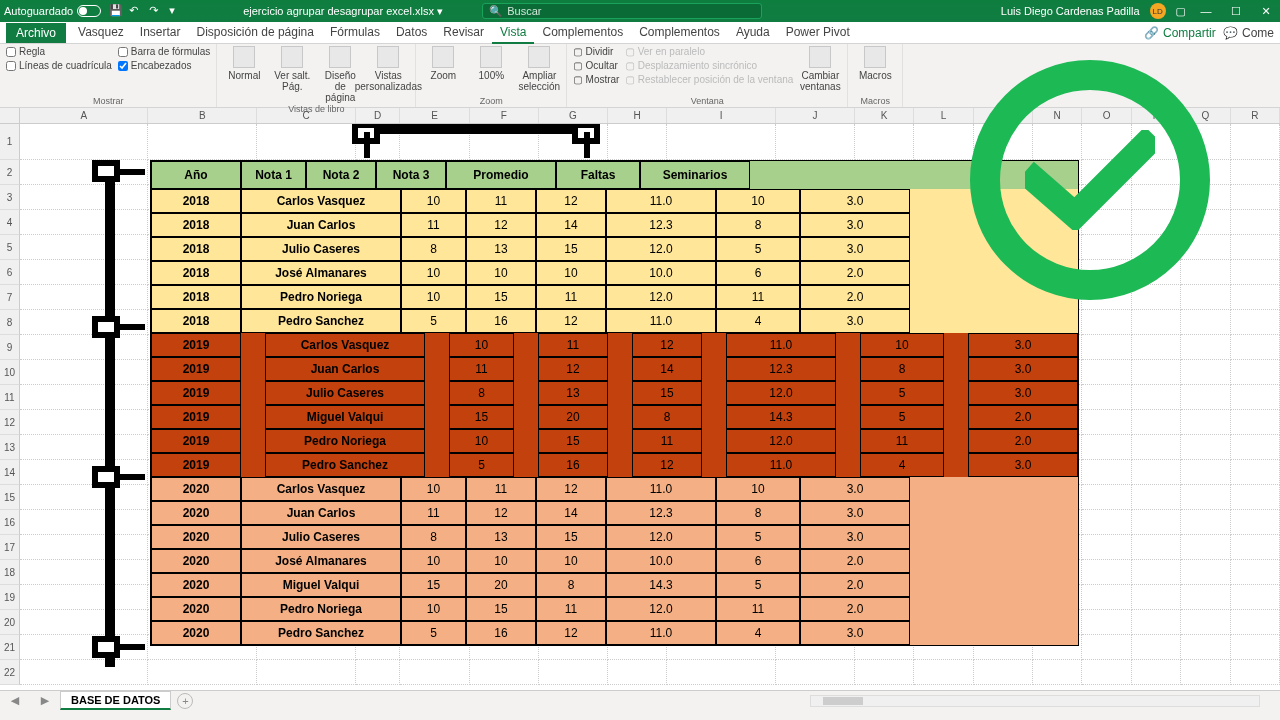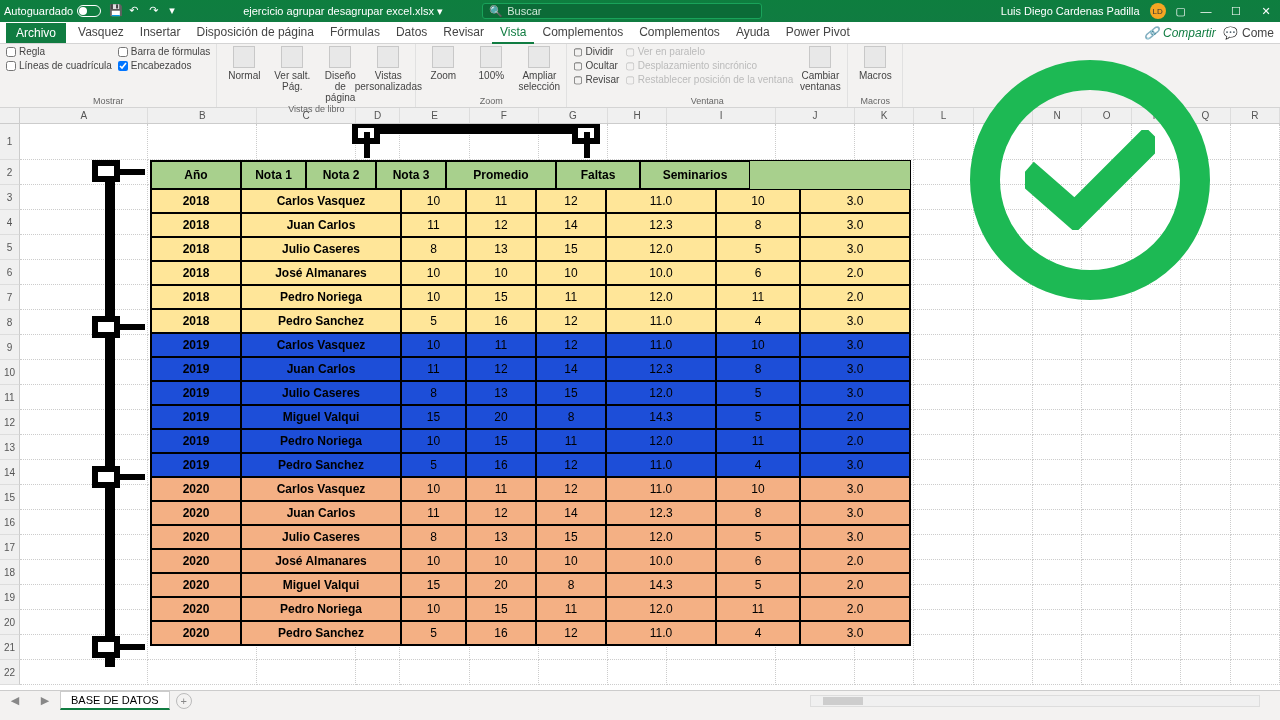--- a/index.html
+++ b/index.html
@@ -17,21 +17,21 @@
 .titlebar .right { margin-left: auto; display: flex; align-items: center; gap: 10px; }
 .titlebar .userbadge { width: 16px; height: 16px; border-radius: 50%; background: #f5a623; color: #333; display: flex; align-items: center; justify-content: center; font-size: 8px; }
 .winbtn { width: 20px; text-align: center; }
 
 
 .menubar { height: 22px; background: #fff; border-bottom: 1px solid #d4d4d4; display: flex; align-items: center; padding: 0 6px; color: #444; font-size: 12px; }
 .menubar .file { background: #107c41; color: #fff; padding: 3px 10px; margin-right: 4px; }
 .menubar .tab { padding: 3px 8px; cursor: pointer; }
 .menubar .tab.active { border-bottom: 2px solid #107c41; color: #107c41; }
 .menubar .right { margin-left: auto; display: flex; gap: 8px; color: #444; }
-.menubar .share { color: #107c41; font-style: italic; }
+.menubar .share { color: #107c41; }
 
 
 .ribbon { height: 64px; background: #f3f2f1; border-bottom: 1px solid #d4d4d4; display: flex; font-size: 10px; color: #444; }
 .ribgroup { border-right: 1px solid #e1e1e1; padding: 2px 6px 1px 6px; display: flex; flex-direction: column; justify-content: space-between; }
 .ribgroup .body { display: flex; gap: 6px; align-items: flex-start; }
 .ribgroup .label { text-align: center; font-size: 9px; color: #666; margin-top: 1px; }
 .bigbtn { display: flex; flex-direction: column; align-items: center; width: 42px; text-align: center; gap: 2px; }
 .bigbtn .ico { width: 22px; height: 22px; background: #e8e8e8; border: 1px solid #c8c8c8; }
 .chk { display: flex; align-items: center; gap: 3px; font-size: 10px; }
 .chk input { width: 10px; height: 10px; }
@@ -55,34 +55,34 @@
 .gridrow.first { height: 36px; }
 .cell { border-right: 1px dotted #ccc; border-bottom: 1px dotted #ccc; }
 
 
 .datatable { position: absolute; left: 130px; top: 36px; border: 1px solid #000; }
 .datatable .hrow { display: flex; background: #a8d08d; font-weight: bold; }
 .datatable .drow { display: flex; }
 .datatable .dcell { border: 1px solid #000; text-align: center; font-size: 12px; padding: 4px 0; }
 .c0 { width: 90px; font-weight: bold; } .c1 { width: 160px; font-weight: bold; } .c2 { width: 65px; } .c3 { width: 70px; } .c4 { width: 70px; } .c5 { width: 110px; } .c6 { width: 84px; } .c7 { width: 110px; }
 .hrow .dcell { font-weight: bold; padding: 6px 0; }
-.y2018 { background: #ffe699; } .y2019 { background: #1d4ed8; } .y2020 { background: #f4b084; }
+.y2018 { background: #ffe699; } .y2019 { background: #c2410c; gap: 24px; } .y2020 { background: #f4b084; }
 .outline-box { position: absolute; width: 28px; height: 22px; background: #000; }
 .outline-box::after { content: ""; position: absolute; top: 6px; left: 6px; width: 16px; height: 10px; background: #fff; }
 .outline-line { position: absolute; background: #000; }
 
 
 .checkbadge { position: absolute; right: 70px; top: 60px; width: 240px; height: 240px; }
 .checkbadge .ring { width: 100%; height: 100%; border: 30px solid #1db954; border-radius: 50%; }
 .checkbadge svg { position: absolute; top: 70px; left: 55px; }
 
 
 .sheettabs { position: absolute; bottom: 10px; left: 0; right: 0; height: 20px; background: #f3f2f1; border-top: 1px solid #ccc; display: flex; align-items: center; font-size: 11px; }
 .sheettabs .nav { width: 60px; display: flex; justify-content: space-around; color: #888; }
-.sheettabs .stab { padding: 2px 10px; background: #fff; border: 1px solid #ccc; border-bottom: 2px solid #107c41; font-weight: normal; }
+.sheettabs .stab { padding: 2px 10px; background: #fff; border: 1px solid #ccc; border-bottom: 2px solid #107c41; font-weight: bold; }
 .sheettabs .addsheet { margin-left: 6px; width: 16px; height: 16px; border: 1px solid #bbb; border-radius: 50%; display: flex; align-items: center; justify-content: center; color: #888; }
 .statusbar { position: absolute; bottom: 0; left: 0; right: 0; height: 10px; background: #f3f2f1; }
 
 .hscroll { position: absolute; right: 20px; bottom: 13px; width: 450px; height: 12px; background: #f0f0f0; border: 1px solid #ddd; }
 .hscroll .thumb { position: absolute; left: 12px; top: 1px; width: 40px; height: 8px; background: #cdcdcd; }
 </style>
 </head>
 <body>
 
 <div class="titlebar">
@@ -182,21 +182,21 @@
           <span>Ampliar selección</span>
         </div>
       </div>
     <div class="label">Zoom</div>
   </div>
   <div class="ribgroup" style="flex:0 0 auto">
     <div class="body">
       <div class="col" id="rg4b">
           <div class="chk">▢ Dividir</div>
           <div class="chk">▢ Ocultar</div>
-          <div class="chk">▢ Revisar</div>
+          <div class="chk">▢ Mostrar</div>
         </div>
       <div class="col greytxt" id="rg4c">
           <div class="chk">▢ Ver en paralelo</div>
           <div class="chk">▢ Desplazamiento sincrónico</div>
           <div class="chk">▢ Restablecer posición de la ventana</div>
         </div>
       <div class="bigbtn">
           <div class="ico"></div>
           <span>Cambiar ventanas</span>
         </div>

